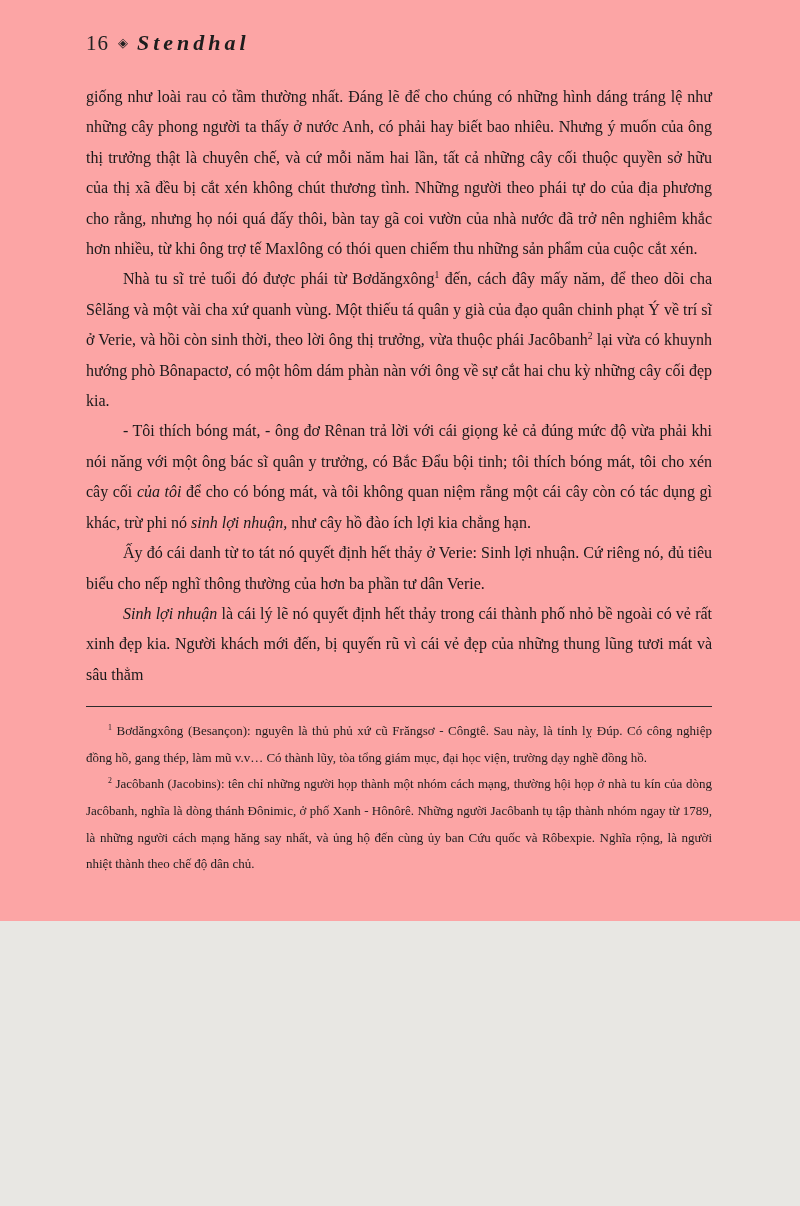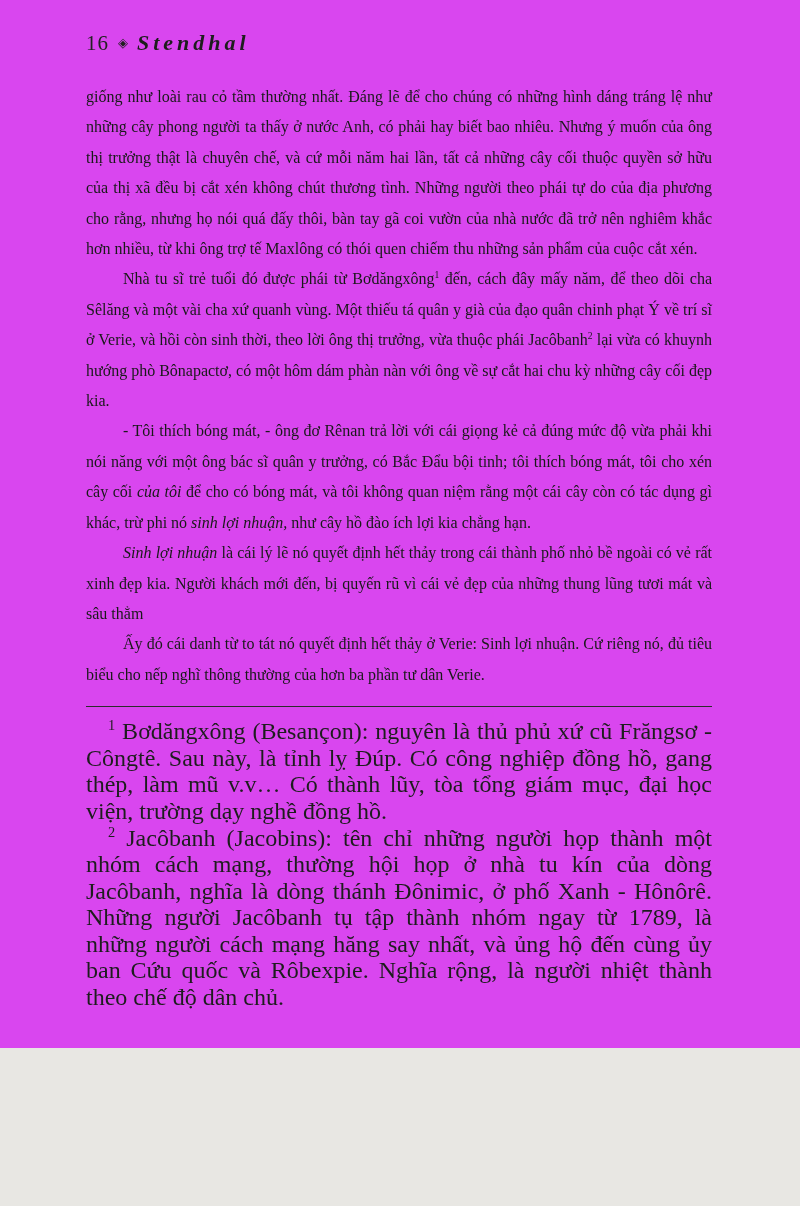--- a/index.html
+++ b/index.html
@@ -1,21 +1,21 @@
 <!DOCTYPE html>
 <html><head>
 <meta charset="utf-8">
 <style>
   * { margin:0; padding:0; box-sizing:border-box; }
   html, body { background:#e8e7e3; }
   .page {
     position:relative;
-    width:800px; height:1048px;
+    width:800px; height:921px;
     margin:0 auto;
-    background:#d946ef;
+    background:#fca5a5;
     color:#1b1b1b;
     font-family:"Liberation Serif", serif;
     padding:30px 88px 0 86px;
     overflow:hidden;
   }
   .page-header {
     display:flex; align-items:baseline; gap:9px;
     margin-bottom:26px;
     white-space:nowrap;
   }
@@ -31,42 +31,42 @@
   }
   .para { text-indent:0; }
   .para.indent { text-indent:37px; }
   em { font-style:italic; }
   sup { font-size:60%; line-height:0; vertical-align:super; }
   .footnote-rule {
     border:none; border-top:1.5px solid #2c2c2c;
     margin:16px 0 11px 0;
   }
   .footnotes {
-    font-size:24px; line-height:26.6px;
+    font-size:13px; line-height:26.6px;
     text-align:justify; color:#1d1d1d;
   }
   .footnote.indent { text-indent:22px; }
 </style>
 </head>
 <body>
 
 <div class="page">
 
   <header class="page-header">
     <span class="page-number">16</span>
     <span class="ornament">◈</span>
     <span class="author">Stendhal</span>
   </header>
 
   <main class="body-text">
       <p class="para"><span>giống như loài rau cỏ tầm thường nhất. Đáng lẽ để cho chúng có những hình dáng tráng lệ như những cây phong người ta thấy ở nước Anh, có phải hay biết bao nhiêu. Nhưng ý muốn của ông thị trưởng thật là chuyên chế, và cứ mỗi năm hai lần, tất cả những cây cối thuộc quyền sở hữu của thị xã đều bị cắt xén không chút thương tình. Những người theo phái tự do của địa phương cho rằng, nhưng họ nói quá đấy thôi, bàn tay gã coi vườn của nhà nước đã trở nên nghiêm khắc hơn nhiều, từ khi ông trợ tế Maxlông có thói quen chiếm thu những sản phẩm của cuộc cắt xén.</span></p>
       <p class="para indent"><span>Nhà tu sĩ trẻ tuổi đó được phái từ Bơdăngxông</span><sup>1</sup><span> đến, cách đây mấy năm, để theo dõi cha Sêlăng và một vài cha xứ quanh vùng. Một thiếu tá quân y già của đạo quân chinh phạt Ý về trí sĩ ở Verie, và hồi còn sinh thời, theo lời ông thị trưởng, vừa thuộc phái Jacôbanh</span><sup>2</sup><span> lại vừa có khuynh hướng phò Bônapactơ, có một hôm dám phàn nàn với ông về sự cắt hai chu kỳ những cây cối đẹp kia.</span></p>
       <p class="para indent"><span>- Tôi thích bóng mát, - ông đơ Rênan trả lời với cái giọng kẻ cả đúng mức độ vừa phải khi nói năng với một ông bác sĩ quân y trưởng, có Bắc Đẩu bội tinh; tôi thích bóng mát, tôi cho xén cây cối </span><em>của tôi</em><span> để cho có bóng mát, và tôi không quan niệm rằng một cái cây còn có tác dụng gì khác, trừ phi nó </span><em>sinh lợi nhuận,</em><span> như cây hồ đào ích lợi kia chẳng hạn.</span></p>
+      <p class="para indent"><span>Ấy đó cái danh từ to tát nó quyết định hết thảy ở Verie: Sinh lợi nhuận. Cứ riêng nó, đủ tiêu biểu cho nếp nghĩ thông thường của hơn ba phần tư dân Verie.</span></p>
       <p class="para indent"><em>Sinh lợi nhuận</em><span> là cái lý lẽ nó quyết định hết thảy trong cái thành phố nhỏ bề ngoài có vẻ rất xinh đẹp kia. Người khách mới đến, bị quyến rũ vì cái vẻ đẹp của những thung lũng tươi mát và sâu thẳm</span></p>
-      <p class="para indent"><span>Ấy đó cái danh từ to tát nó quyết định hết thảy ở Verie: Sinh lợi nhuận. Cứ riêng nó, đủ tiêu biểu cho nếp nghĩ thông thường của hơn ba phần tư dân Verie.</span></p>
     </main>
 
   <hr class="footnote-rule">
 
   <section class="footnotes">
       <p class="footnote indent"><sup>1</sup><span> Bơdăngxông (Besançon): nguyên là thủ phủ xứ cũ Frăngsơ - Côngtê. Sau này, là tỉnh lỵ Đúp. Có công nghiệp đồng hồ, gang thép, làm mũ v.v… Có thành lũy, tòa tổng giám mục, đại học viện, trường dạy nghề đồng hồ.</span></p>
       <p class="footnote indent"><sup>2</sup><span> Jacôbanh (Jacobins): tên chỉ những người họp thành một nhóm cách mạng, thường hội họp ở nhà tu kín của dòng Jacôbanh, nghĩa là dòng thánh Đônimic, ở phố Xanh - Hônôrê. Những người Jacôbanh tụ tập thành nhóm ngay từ 1789, là những người cách mạng hăng say nhất, và ủng hộ đến cùng ủy ban Cứu quốc và Rôbexpie. Nghĩa rộng, là người nhiệt thành theo chế độ dân chủ.</span></p>
     </section>
 
 </div>

